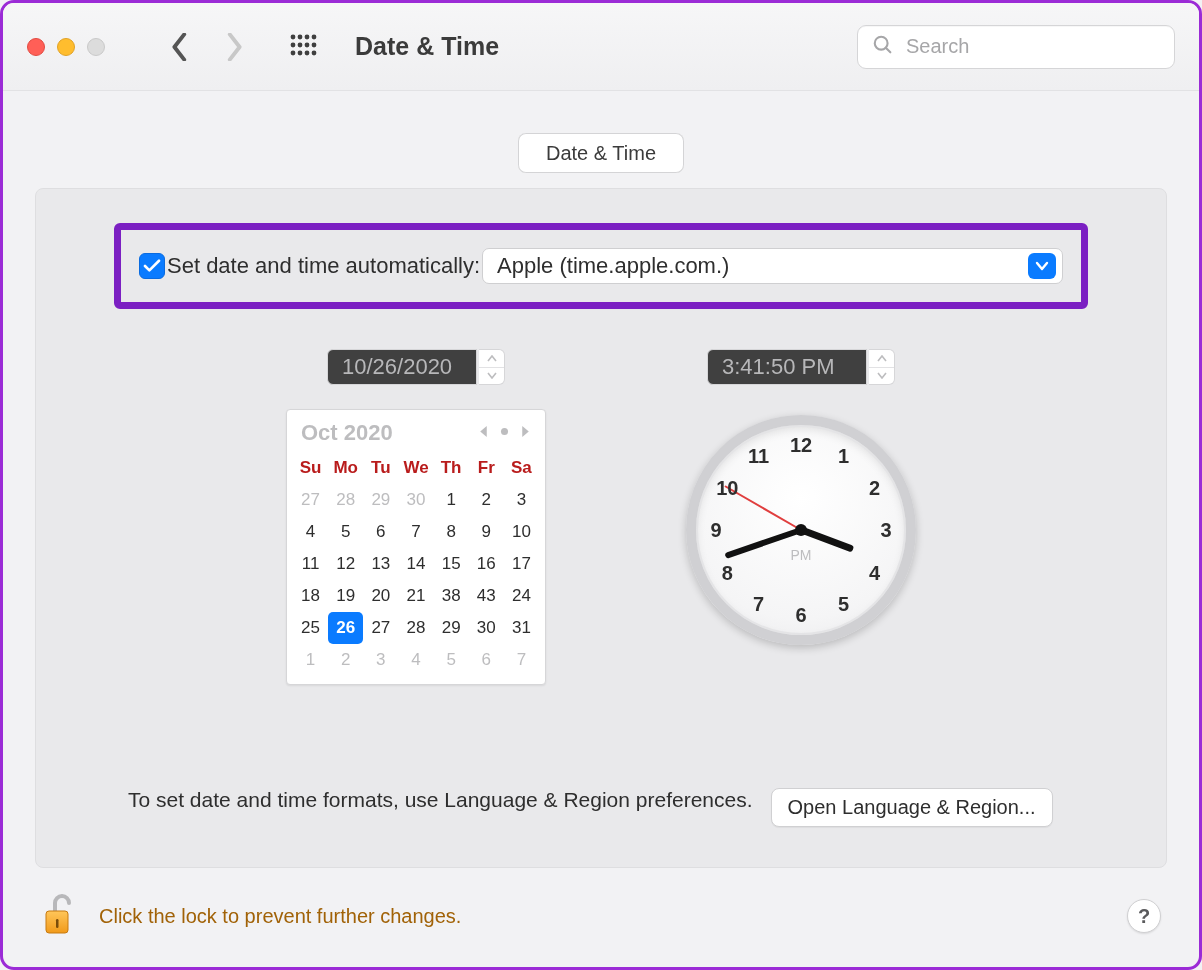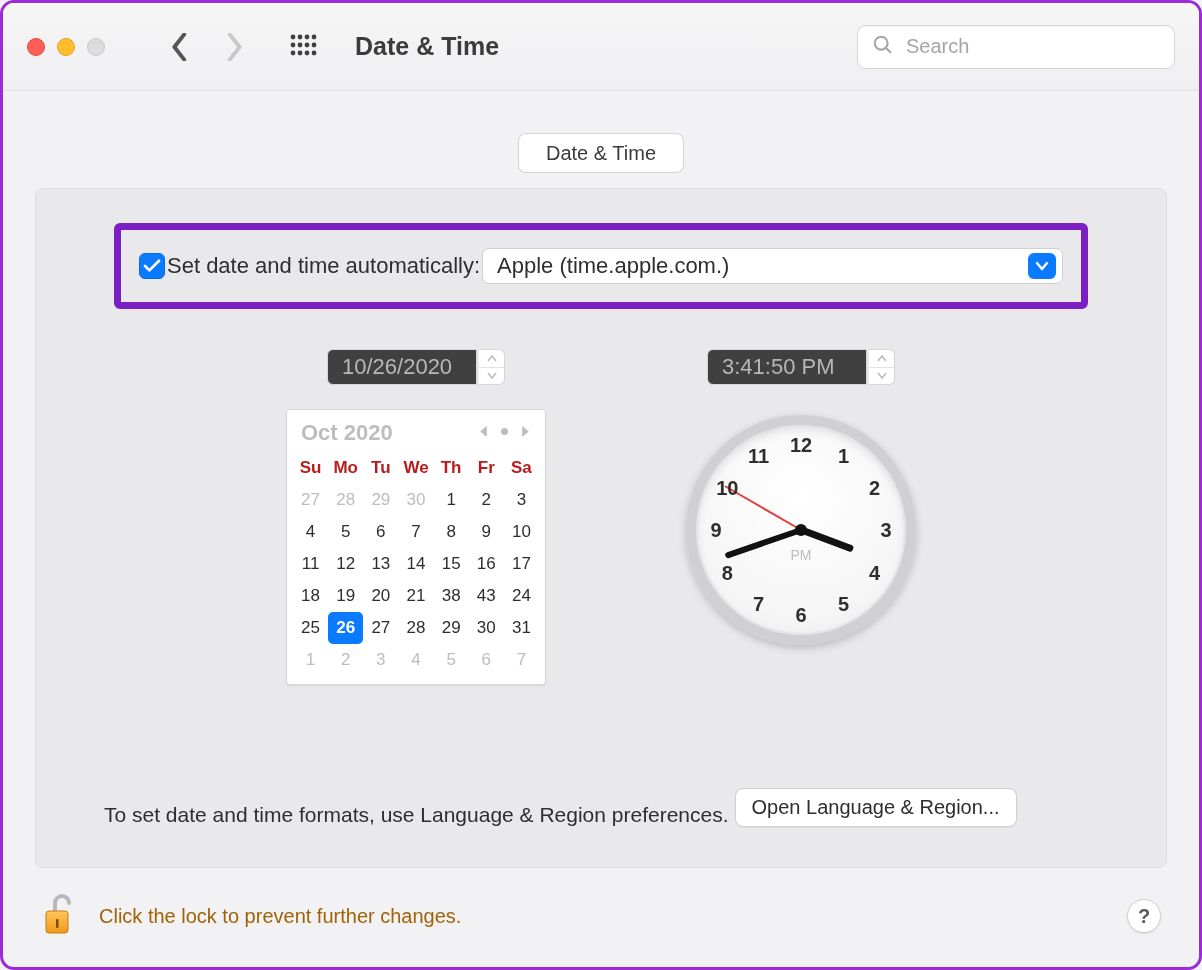--- a/index.html
+++ b/index.html
@@ -198,22 +198,22 @@
     transform-origin: 50% 100%;
     background: #000; border-radius: 3px;
   }
   .hand.hour { width: 7px; height: 55px; margin-left:-3.5px; margin-top:-55px; background:#111; }
   .hand.minute { width: 6px; height: 80px; margin-left:-3px; margin-top:-80px; background:#111; }
   .hand.second { width: 2px; height: 88px; margin-left:-1px; margin-top:-88px; background:#e03e3e; }
   .pin { position:absolute; left:50%; top:50%; width:12px; height:12px; background:#111; border-radius:50%; transform:translate(-50%,-50%); }
 
   
   .panel-bottom {
-    position: absolute; left: 68px; right: 66px; bottom: 40px;
-    display: flex; align-items: flex-end; gap: 6px;
+    position: absolute; left: 92px; right: 66px; bottom: 40px;
+    display: flex; align-items: flex-start; gap: 18px;
   }
   .panel-bottom .hint { font-size: 21px; color: #2e2e2e; }
   .mac-button {
     background: #fff; border: 1px solid #d0d0d2; border-radius: 8px;
     padding: 7px 16px; font-size: 20px; color: #2e2e2e;
     box-shadow: 0 1px 1px rgba(0,0,0,0.05);
   }
 
   
   .lock-row {

